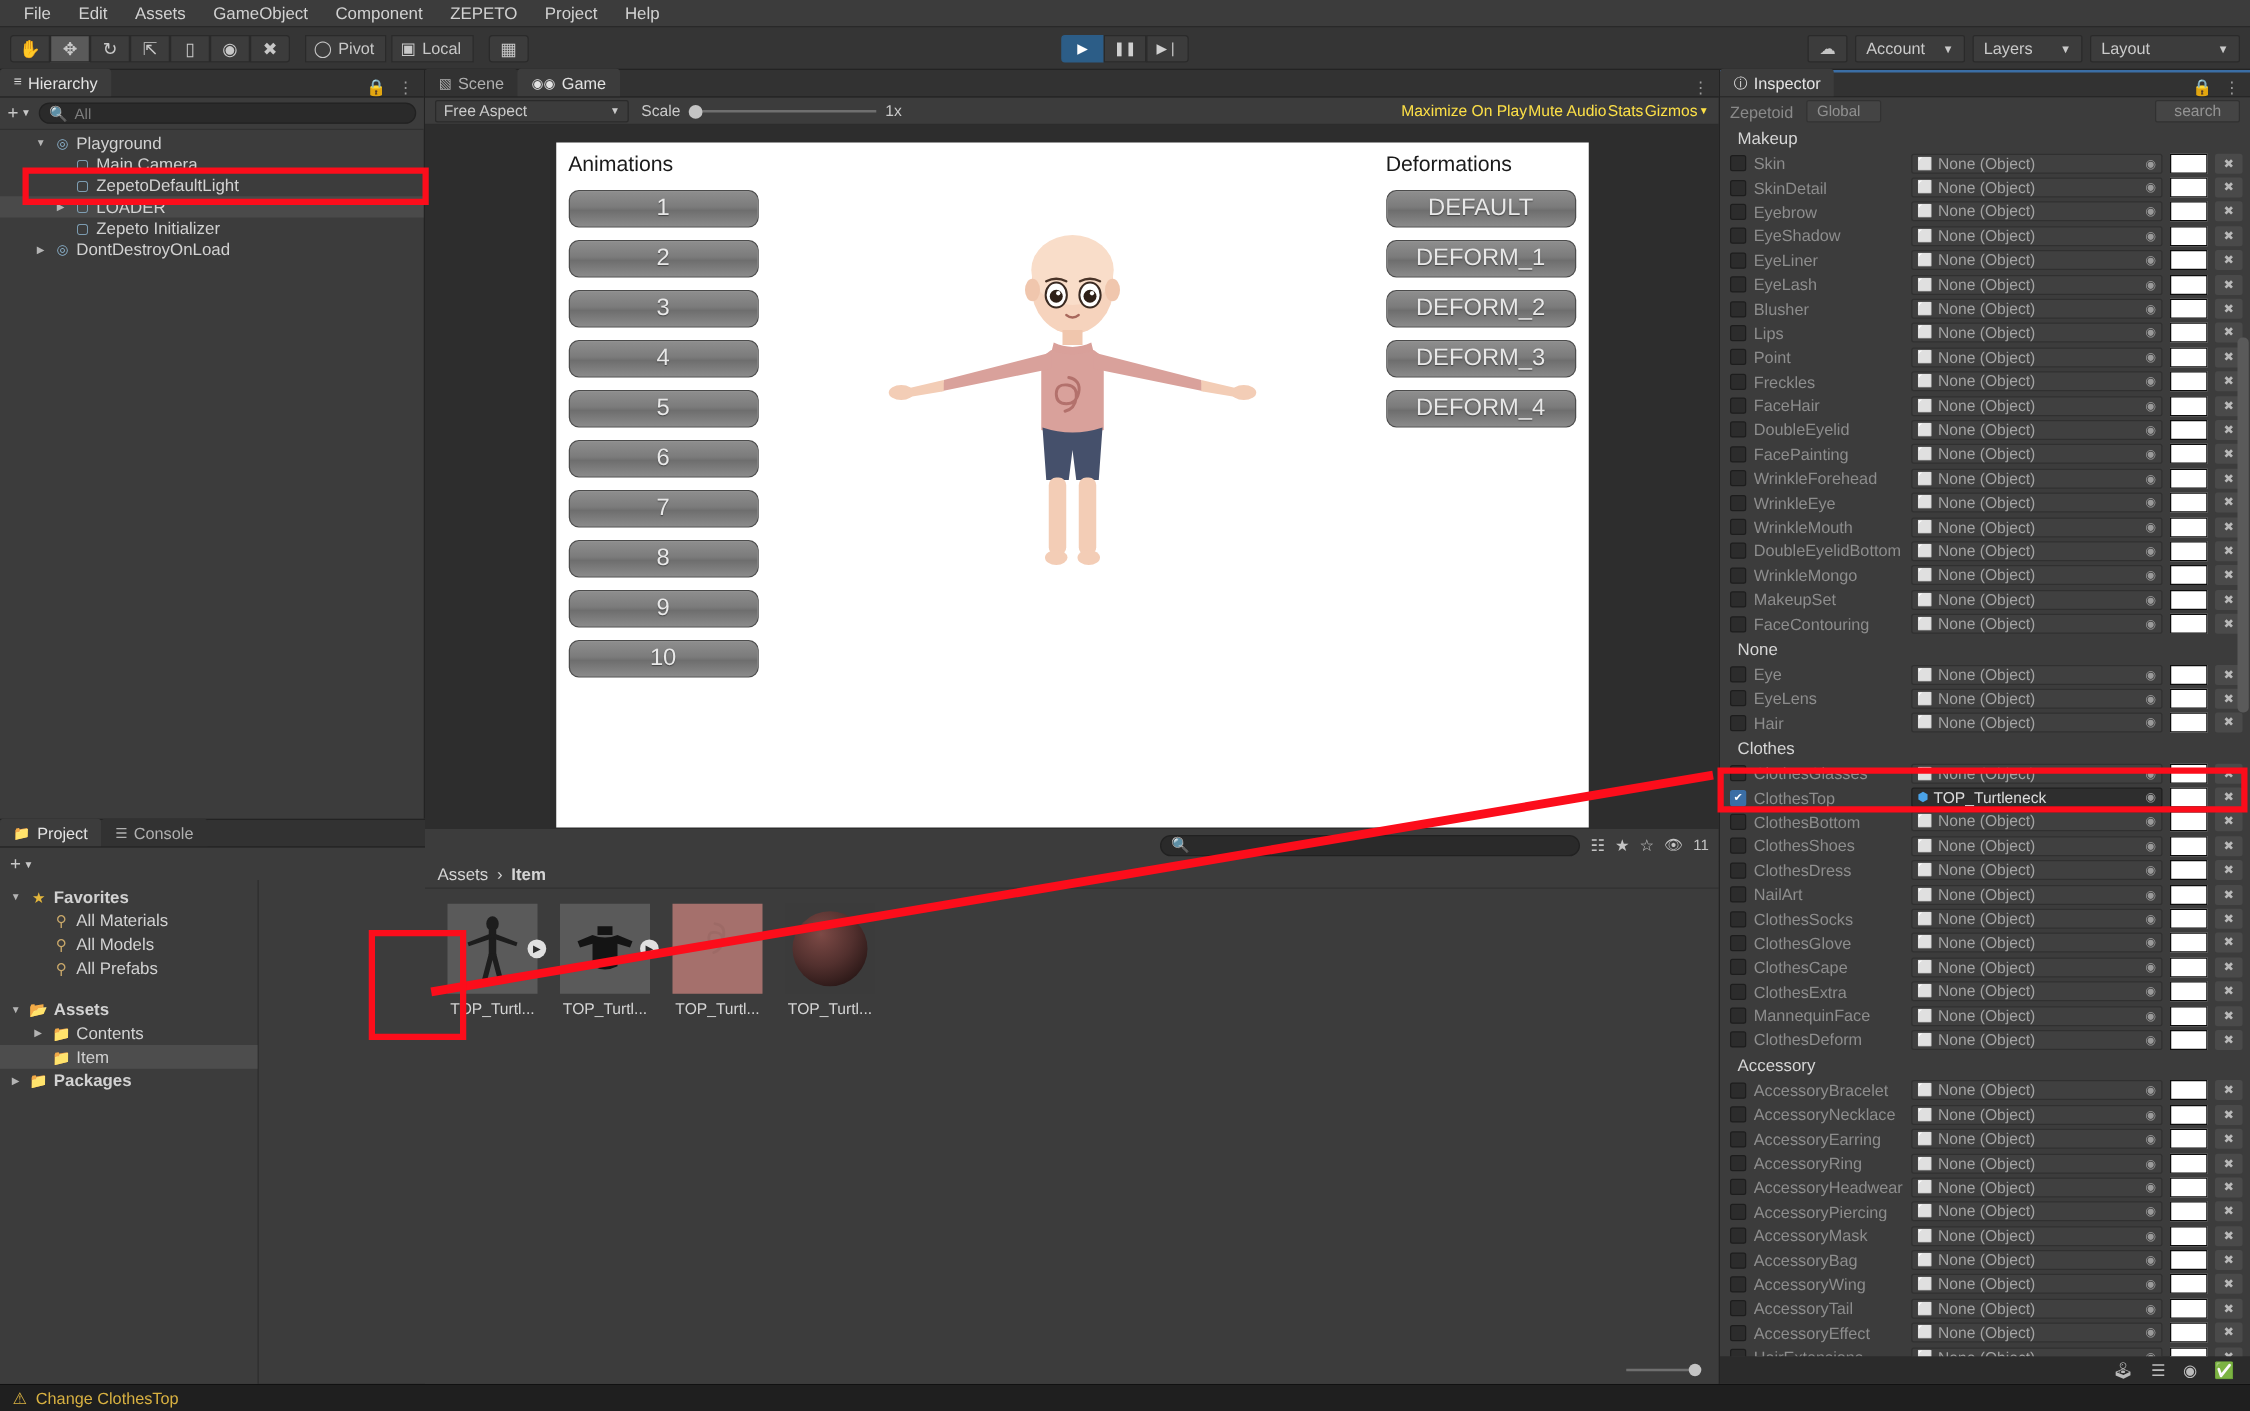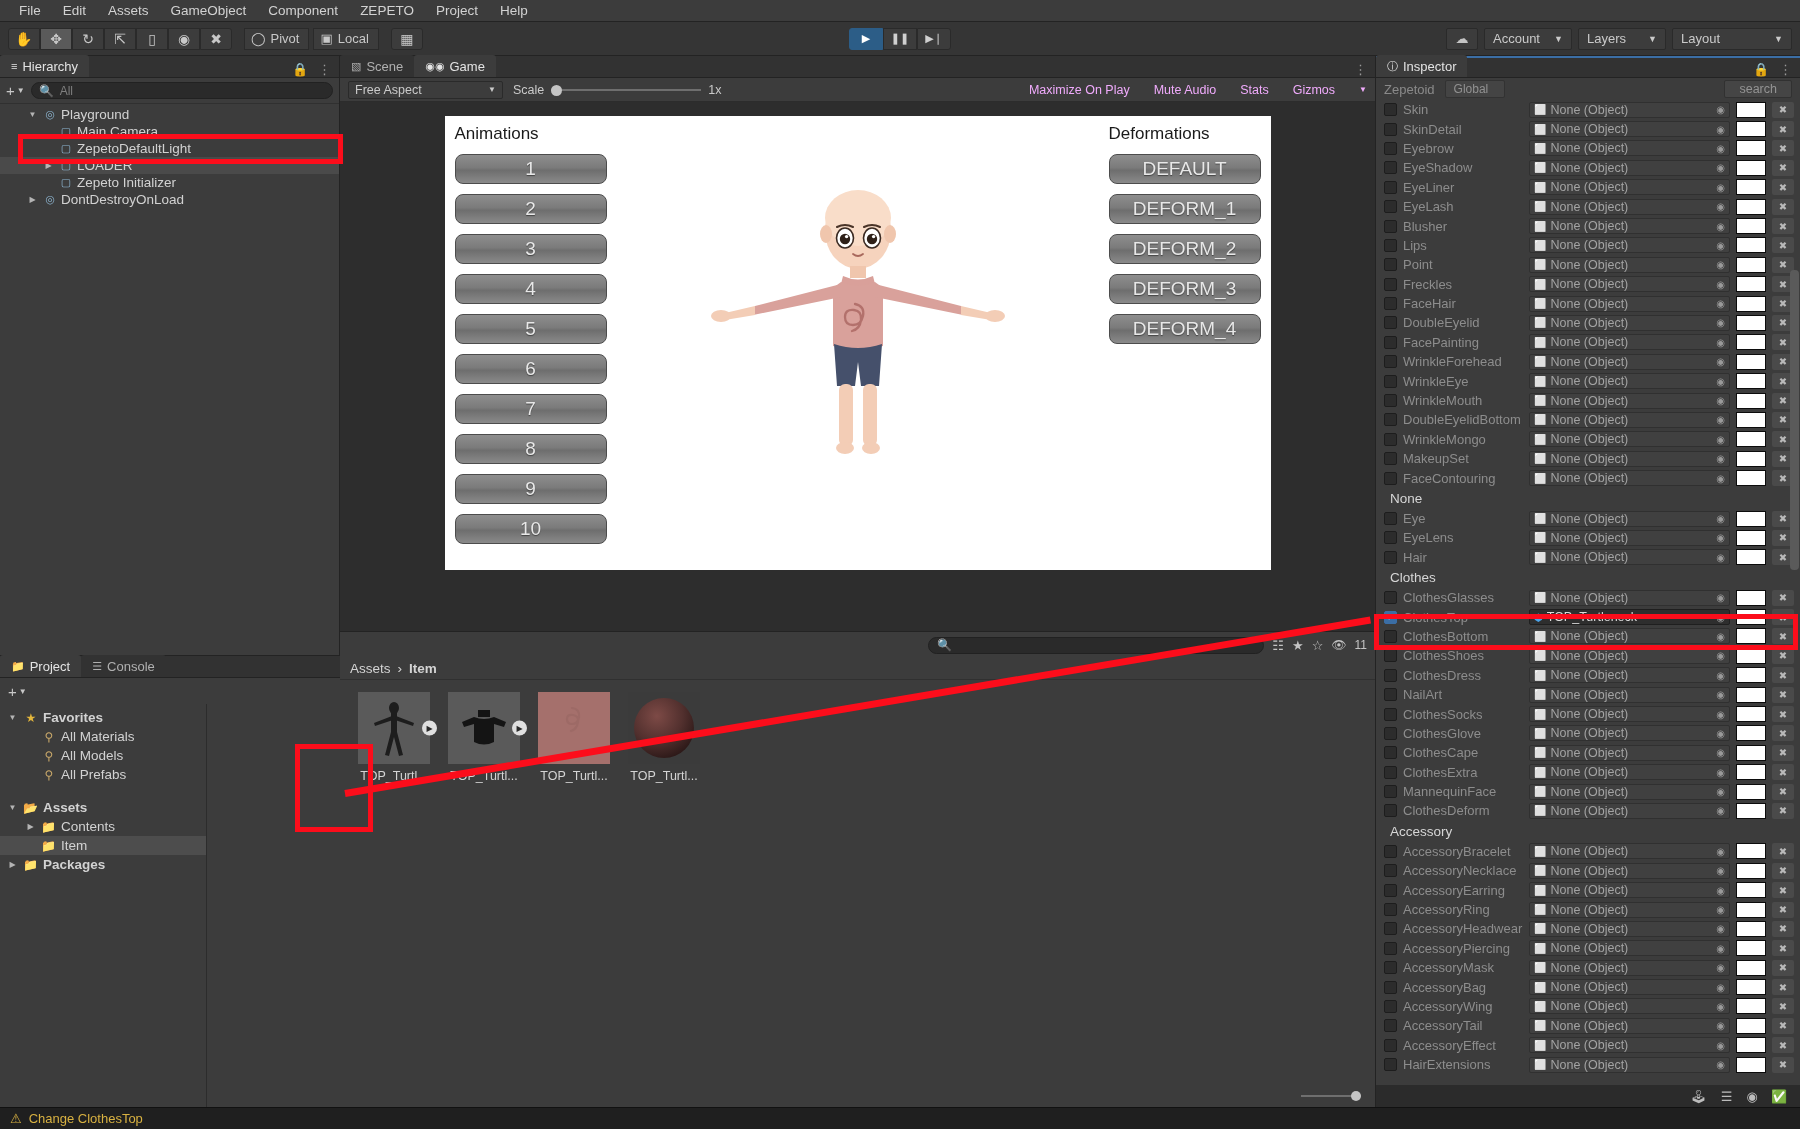--- a/index.html
+++ b/index.html
@@ -131,24 +131,24 @@
     display: flex; align-items: center; justify-content: space-between;
     padding: 0 6px; border-radius: 2px; color: #cacaca; font-size: 12.5px;
   }
   .scalewrap { display: flex; align-items: center; gap: 7px; font-size: 12.5px; color: #cacaca; }
   .slider { width: 150px; height: 14px; display: flex; align-items: center; position: relative; }
   .slider .track { width: 100%; height: 2px; background: #6f6f6f; }
   .slider .knob {
     width: 11px; height: 11px; border-radius: 50%; background: #c4c4c4;
     position: absolute; left: 0px; top: 2px;
   }
-  .gamebar-right { margin-left: auto; display: flex; align-items: center; gap: 24px; font-size: 12.5px; color: #f0abfc; }
+  .gamebar-right { margin-left: auto; display: flex; align-items: center; gap: 1px; font-size: 12.5px; color: #fde047; }
   .gameview { flex: 1; background: #2d2d2d; display: flex; align-items: flex-start; justify-content: center; padding-top: 14px; }
   .gamecanvas {
-    width: 826px; height: 454px; background: #ffffff; position: relative;
+    width: 826px; height: 548px; background: #ffffff; position: relative;
     overflow: hidden;
   }
   .col-title { font-size: 17px; color: #1a1a1a; font-family: "Liberation Sans", sans-serif; }
   .anim-col { position: absolute; left: 10px; top: 8px; }
   .def-col  { position: absolute; right: 10px; top: 8px; text-align: left; }
   .gbtn {
     width: 152px; height: 30px; margin-top: 10px;
     border-radius: 8px; border: 1px solid #4c4c4c;
     background: linear-gradient(to bottom, #8e8e8e 0%, #7b7b7b 45%, #6e6e6e 55%, #8a8a8a 100%);
     color: #e8e8e8; font-size: 19px;
@@ -664,20 +664,21 @@
         <span>⋮</span>
       </div>
     </div>
     <div class="insp-sub">
       <span style="opacity:.55">Zepetoid</span>
       <span class="glob" style="opacity:.6">Global</span>
       <span class="srch" style="opacity:.7">search</span>
     </div>
     <div class="insp-body" id="inspector-body">
       <div class="insp-scroll"></div>
+    <div class="grp-head">Makeup</div>
         <div class="irow">
           <span class="icb"></span>
           <span class="ilabel">Skin</span>
           <span class="ifield">
             <span class="objico">⬜</span>
             <span>None (Object)</span>
             <span class="picker">◉</span>
           </span>
           <span class="swatch"></span>
           <span class="xbtn">✖</span>

